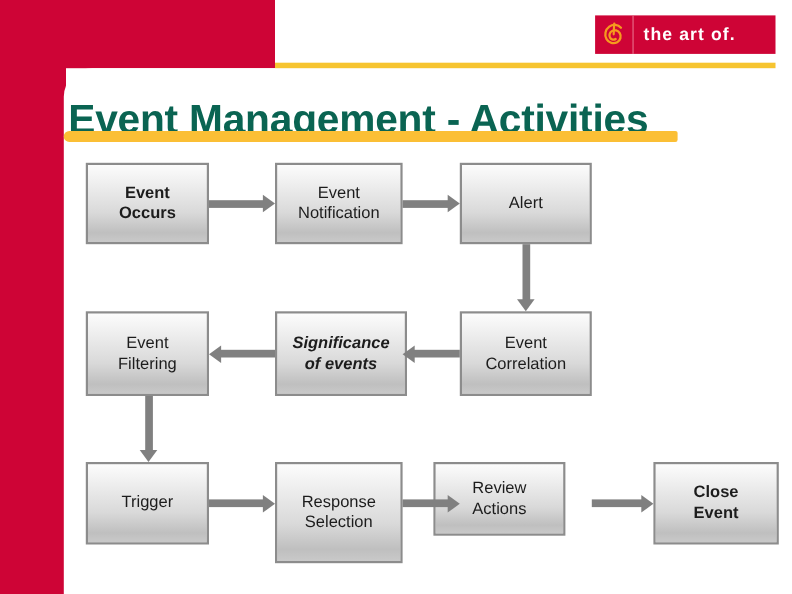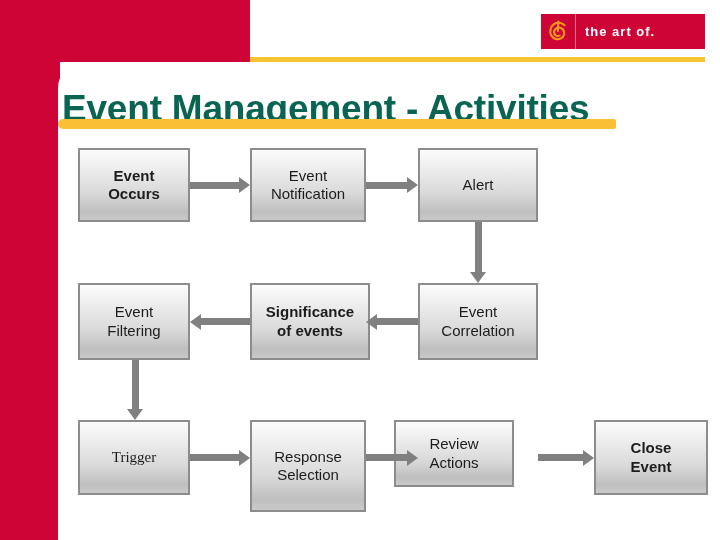--- a/index.html
+++ b/index.html
@@ -44,21 +44,21 @@
   .logo-mark{
     width:34px;height:35px;position:relative;flex:0 0 34px;
     display:flex;align-items:center;justify-content:center;
   }
   .logo-mark svg{display:block;}
   .logo-divider{width:1px;height:35px;background:#E8718C;flex:0 0 1px;}
   .logo-text{
     flex:1;padding-left:9px;color:#ffffff;line-height:1;
     display:flex;flex-direction:column;justify-content:center;
   }
-  .logo-line1{font-size:13px;font-weight:bold;letter-spacing:1.0px;}
+  .logo-line1{font-size:16px;font-weight:bold;letter-spacing:1.0px;}
   .logo-line2{font-size:17px;font-weight:bold;letter-spacing:0.4px;margin-top:1px;}
 
   
   .fbox{
     position:absolute;box-sizing:border-box;
     border:2px solid #8C8C8C;
     background:linear-gradient(to bottom,#FCFCFC 0%,#F2F2F2 18%,#D9D9D9 62%,#BFBFBF 88%,#C9C9C9 100%);
     display:flex;align-items:center;justify-content:center;
     text-align:center;color:#1C1C1C;font-size:15px;line-height:1.22;
     box-shadow:0 0 0 0 rgba(0,0,0,0);
@@ -107,27 +107,27 @@
       </div>
       <div class="fbox" style="left: 250px; top: 148px; width: 116px; height: 74px;">
         <span class="lbl">Event<br>Notification</span>
       </div>
       <div class="fbox" style="left: 418px; top: 148px; width: 120px; height: 74px;">
         <span class="lbl">Alert</span>
       </div>
       <div class="fbox" style="left: 78px; top: 283px; width: 112px; height: 77px;">
         <span class="lbl">Event<br>Filtering</span>
       </div>
-      <div class="fbox bold" style="left: 250px; top: 283px; width: 120px; height: 77px;">
+      <div class="fbox bold" style="left: 250px; top: 283px; width: 120px; height: 77px; font-style: italic;">
         <span class="lbl">Significance<br>of events</span>
       </div>
       <div class="fbox" style="left: 418px; top: 283px; width: 120px; height: 77px;">
         <span class="lbl">Event<br>Correlation</span>
       </div>
-      <div class="fbox" style="left: 78px; top: 420px; width: 112px; height: 75px; font-family: Liberation Serif, serif;">
+      <div class="fbox" style="left: 78px; top: 420px; width: 112px; height: 75px;">
         <span class="lbl">Trigger</span>
       </div>
       <div class="fbox" style="left: 250px; top: 420px; width: 116px; height: 92px;">
         <span class="lbl">Response<br>Selection</span>
       </div>
       <div class="fbox" style="left: 394px; top: 420px; width: 120px; height: 67px;">
         <span class="lbl">Review<br>Actions</span>
       </div>
       <div class="fbox bold" style="left: 594px; top: 420px; width: 114px; height: 75px;">
         <span class="lbl">Close<br>Event</span>

